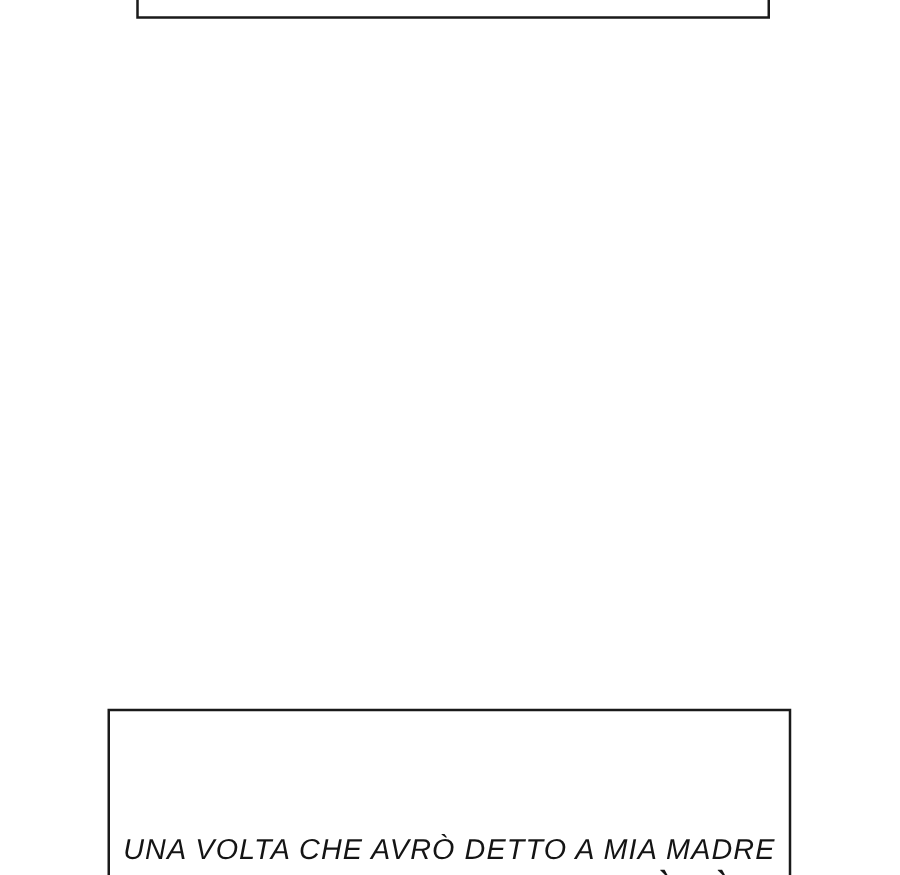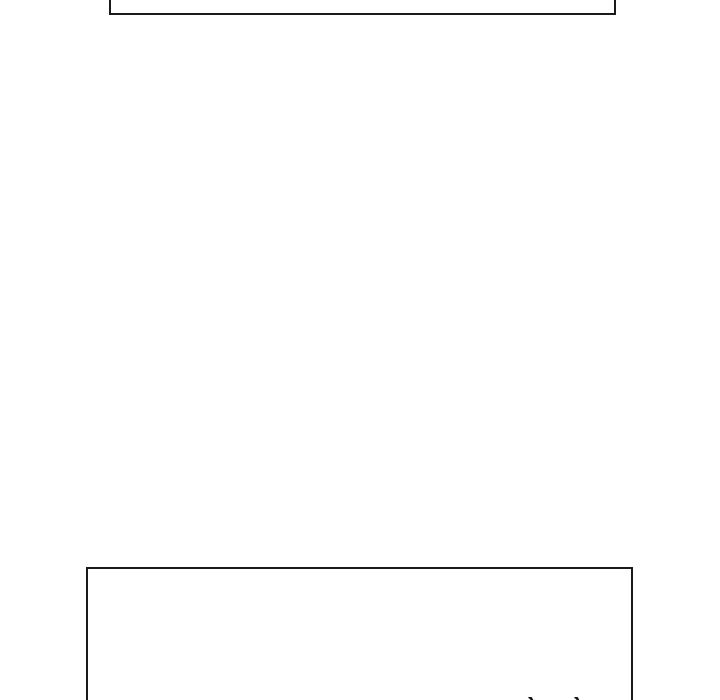--- a/index.html
+++ b/index.html
@@ -59,19 +59,20 @@
 </style>
 </head>
 <body>
 
 <div class="page">
 
   <div class="panel panel-top"></div>
 
   <div class="panel panel-bottom">
 
+    <div class="caption-line1">UNA VOLTA CHE AVRÒ DETTO A MIA MADRE</div>
 
     <span class="accent-fragment accent-1">`</span>
 
     <span class="accent-fragment accent-2">`</span>
   </div>
 
 </div>
 
 </body></html>

